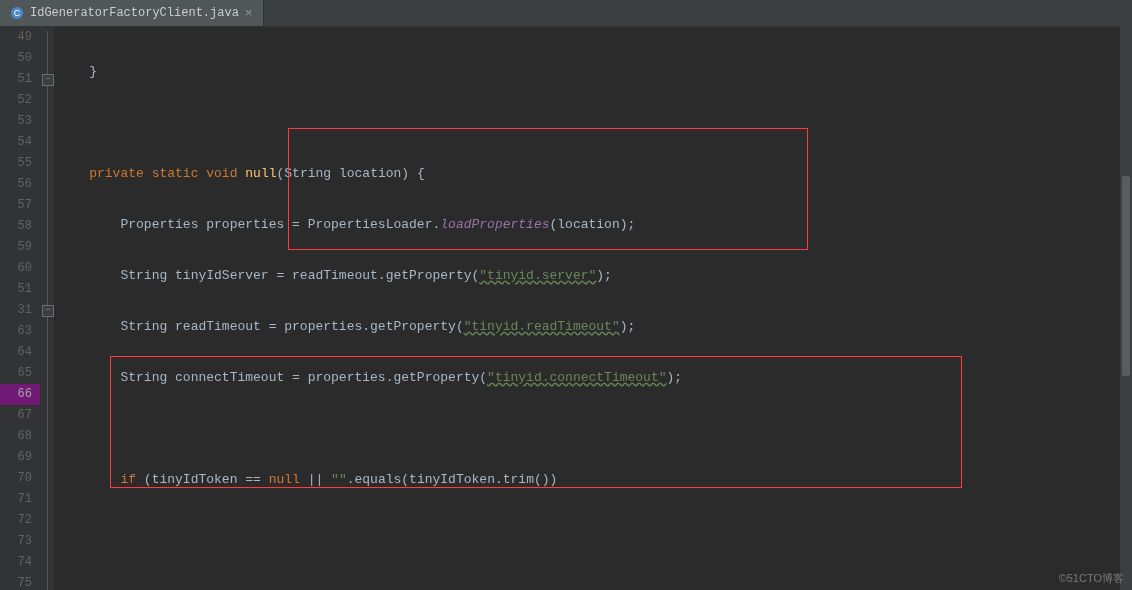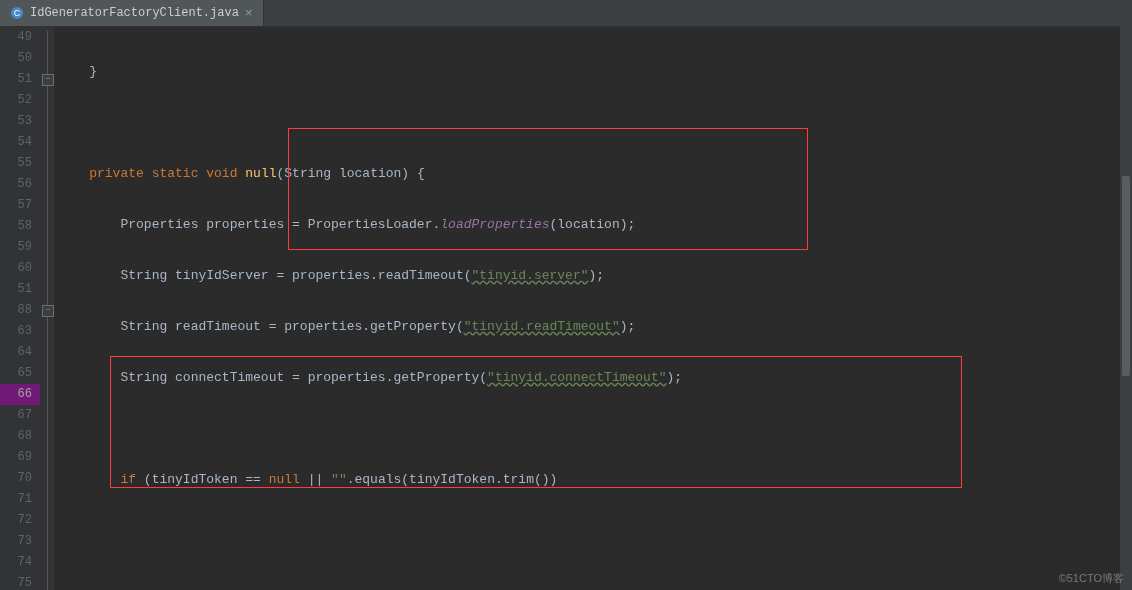--- a/index.html
+++ b/index.html
@@ -52,21 +52,21 @@
     <div class="gutter-num">52</div>
     <div class="gutter-num">53</div>
     <div class="gutter-num">54</div>
     <div class="gutter-num">55</div>
     <div class="gutter-num">56</div>
     <div class="gutter-num">57</div>
     <div class="gutter-num">58</div>
     <div class="gutter-num">59</div>
     <div class="gutter-num">60</div>
     <div class="gutter-num">51</div>
-    <div class="gutter-num">88</div>
+    <div class="gutter-num">31</div>
     <div class="gutter-num">63</div>
     <div class="gutter-num">64</div>
     <div class="gutter-num">65</div>
     <div class="gutter-num gutter-hl">66</div>
     <div class="gutter-num">67</div>
     <div class="gutter-num">68</div>
     <div class="gutter-num">69</div>
     <div class="gutter-num">70</div>
     <div class="gutter-num">71</div>
     <div class="gutter-num">72</div>
@@ -77,21 +77,21 @@
   <div class="fold-col">
     <div class="fold-line" style="top:4px;height:560px"></div>
     <div class="fold-mark" style="top:47px">−</div>
     <div class="fold-mark" style="top:278px">−</div>
   </div>
   <div class="code">
     <div class="code-line"><span>    }</span></div>
     <div class="code-line"></div>
     <div class="code-line">    <span class="kw">private</span> <span class="kw">static</span> <span class="kw">void</span> <span class="mtd">null</span>(String location) {</div>
     <div class="code-line">        <span>Properties properties = PropertiesLoader.</span><span class="stat">loadProperties</span><span>(location);</span></div>
-    <div class="code-line">        <span>String tinyIdServer = properties.readTimeout(</span><span class="str-u">"tinyid.server"</span>);</div>
+    <div class="code-line">        <span>String tinyIdServer = readTimeout.getProperty(</span><span class="str-u">"tinyid.server"</span>);</div>
     <div class="code-line">        <span>String readTimeout = properties.getProperty(</span><span class="str-u">"tinyid.readTimeout"</span>);</div>
     <div class="code-line">        <span>String connectTimeout = properties.getProperty(</span><span class="str-u">"tinyid.connectTimeout"</span>);</div>
     <div class="code-line"></div>
     <div class="code-line">        <span class="kw">if</span> (tinyIdToken == <span class="kw">null</span> || <span class="str">""</span>.equals(tinyIdToken.trim())</div>
     
     
     
     
     
     

